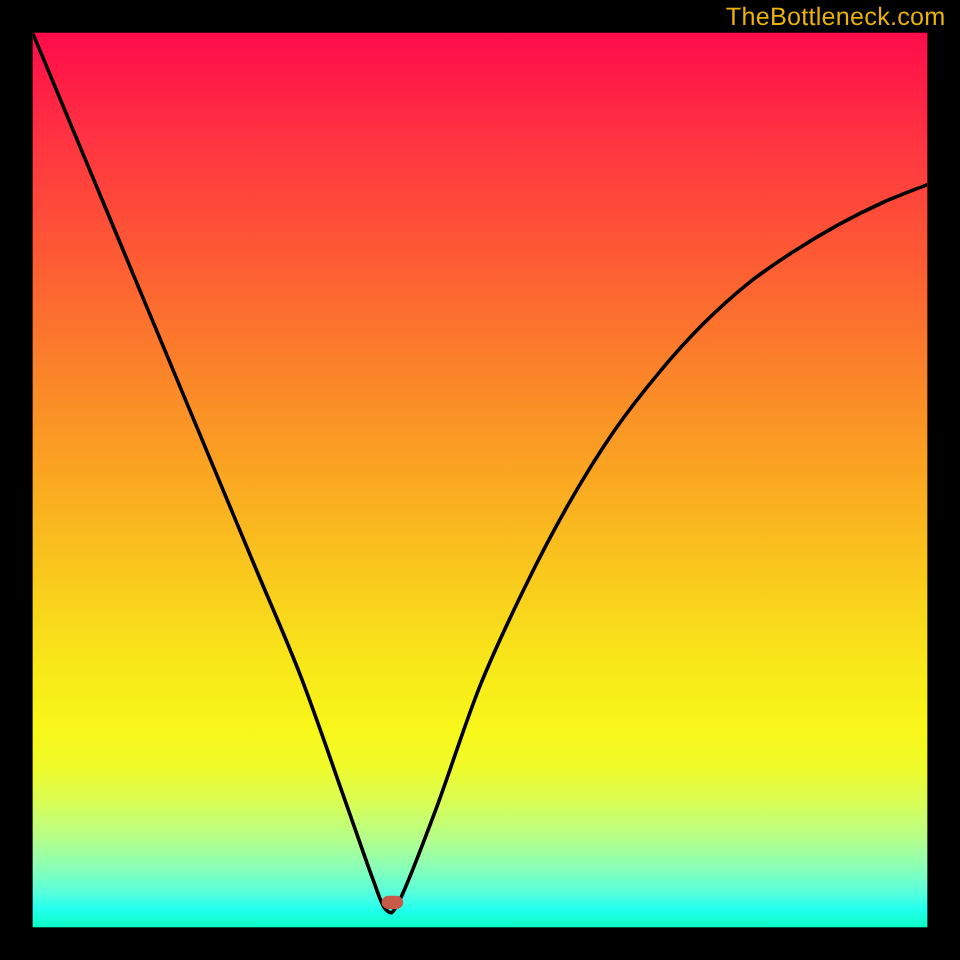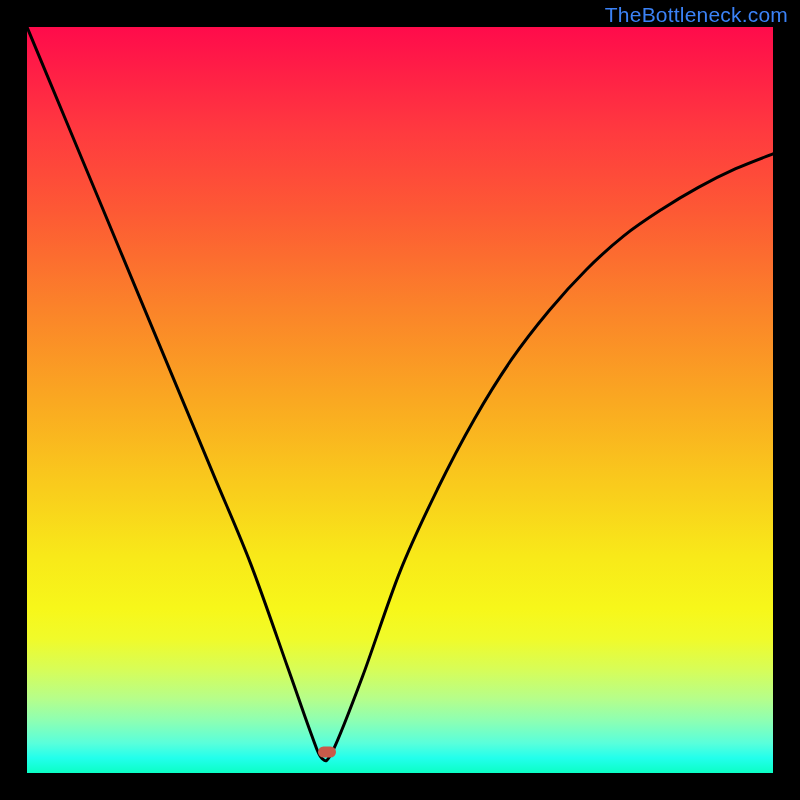--- a/index.html
+++ b/index.html
@@ -45,21 +45,21 @@
       #8dffb3 93%,
       #59ffdb 96%,
       #22ffec 98%,
       #0bffc5 100%
     );
   }
   .watermark {
     position: absolute;
     top: 3px;
     right: 12px;
-    color: #3b82f6;
+    color: #eab308;
     font-size: 21px;
     font-weight: 500;
     letter-spacing: 0.2px;
     user-select: none;
   }
   .curve-svg {
     position: absolute;
     inset: 0;
   }
   .marker {

